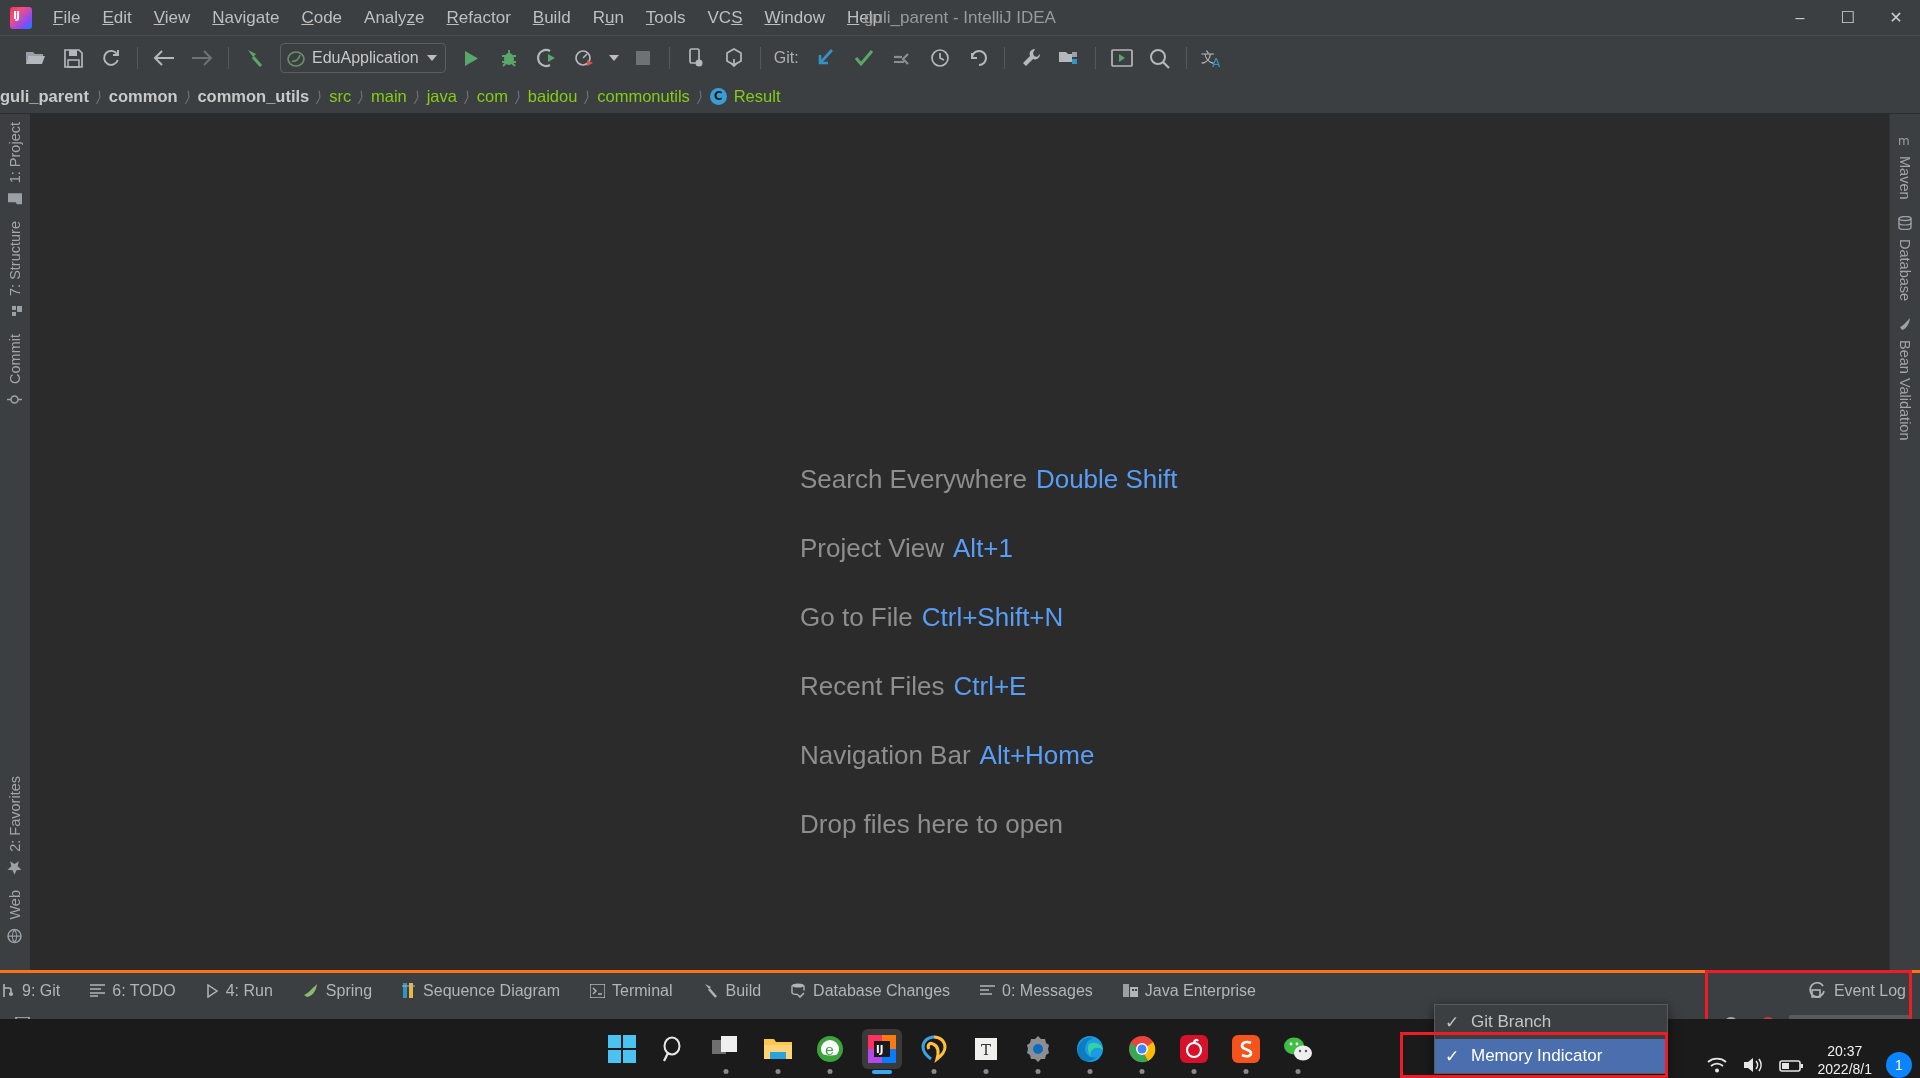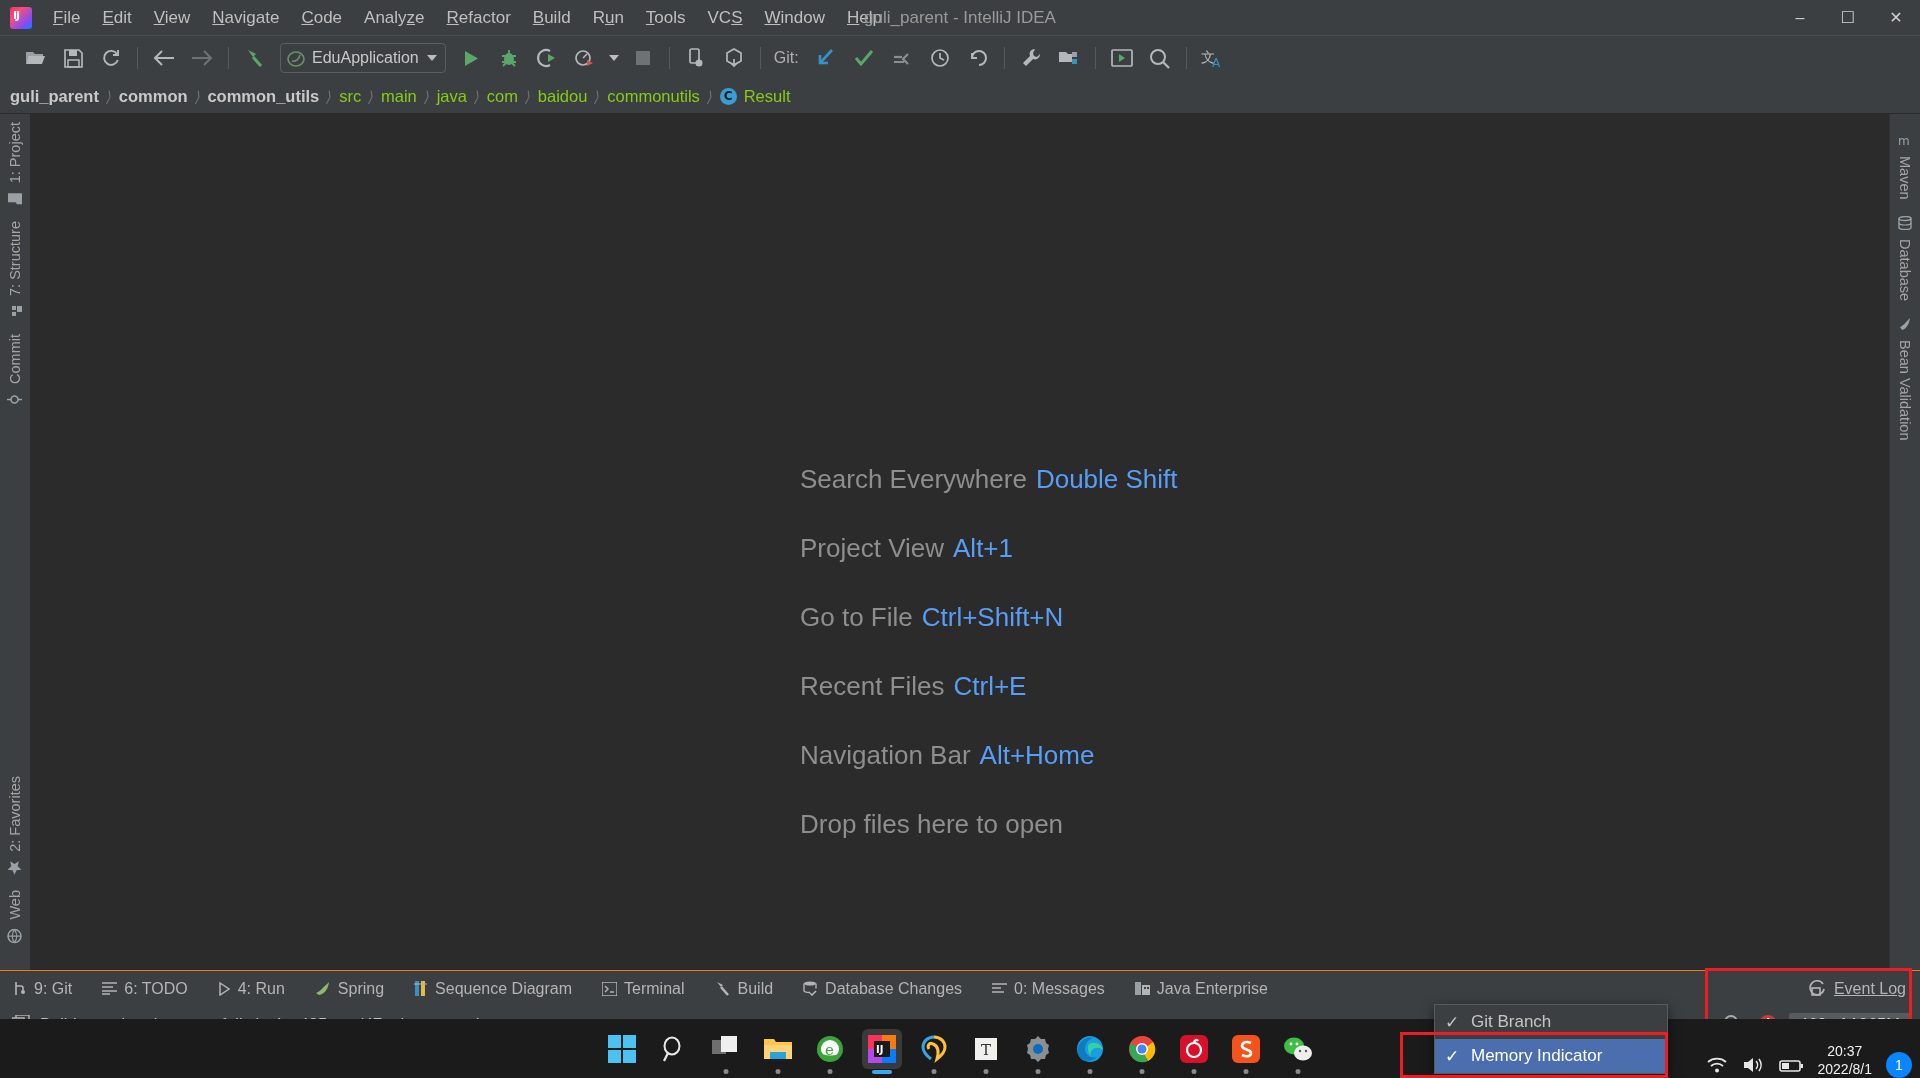--- a/index.html
+++ b/index.html
@@ -28,21 +28,21 @@
   .toolbar{height:44px;display:flex;align-items:center;background:#3c3f41;border-top:1px solid #4a4d4f;padding-left:16px;}
   .tb{width:34px;height:30px;display:flex;align-items:center;justify-content:center;margin:0 2px;border-radius:3px;}
   .tb svg{display:block;}
   .sep{width:1px;height:22px;background:#55595b;margin:0 7px;}
   .runcfg{display:flex;align-items:center;height:28px;border:1px solid #5a5e60;border-radius:4px;padding:0 8px 0 6px;margin:0 6px;background:#3c3f41;}
   .runcfg .lbl{font-size:16px;color:#c8c8c8;margin:0 8px 0 6px;}
   .caret{width:0;height:0;border-left:5px solid transparent;border-right:5px solid transparent;border-top:6px solid #bdbdbd;}
   .git-label{font-size:16px;color:#b0b0b0;margin:0 8px 0 6px;}
 
   
-  .navbar{height:33px;display:flex;align-items:center;background:#3c3f41;padding-left:10px;border-bottom:1px solid #2b2b2b;}
+  .navbar{height:33px;display:flex;align-items:center;background:#3c3f41;border-bottom:1px solid #2b2b2b;}
   .crumb{font-size:16.5px;color:#84cc16;white-space:nowrap;}
   .crumb.bold{font-weight:bold;color:#c9c9c9;}
   .crumb-sep{color:#6d6d6d;margin:0 7px;font-size:15px;transform:skewX(-12deg);}
   .cls-ico{display:inline-block;width:17px;height:17px;border-radius:50%;background:#389fd6;color:#1d1d1d;
      font-size:12px;font-weight:bold;text-align:center;line-height:17px;margin-right:7px;vertical-align:-3px;
      font-family:"DejaVu Sans",sans-serif;}
 
   
   .body{position:relative;height:856px;background:#2b2b2b;}
   .stripe{position:absolute;top:0;width:30px;height:100%;background:#3c3f41;display:flex;flex-direction:column;}
@@ -54,24 +54,24 @@
   .sico{writing-mode:horizontal-tb;display:inline-block;}
   .spacer{flex:1;}
 
   .editor-empty{position:absolute;left:30px;right:30px;top:0;bottom:0;background:#2b2b2b;}
   .hints{position:absolute;left:770px;top:350px;}
   .hint{font-size:26px;color:#8e8e8e;margin-bottom:38px;white-space:nowrap;}
   .hint .key{color:#589df6;margin-left:9px;}
   .hint.drop{color:#8e8e8e;margin-bottom:0;}
 
   
-  .twbar{height:35px;background:#3c3f41;display:flex;align-items:center;padding-left:12px;
-     border-top:1px solid #f97316;position:relative;}
+  .twbar{height:35px;background:#3c3f41;display:flex;align-items:center;padding-left:0;
+     border-top:3px solid #f97316;position:relative;}
   .tw{display:flex;align-items:center;gap:7px;font-size:16px;color:#b4b4b4;margin-right:30px;white-space:nowrap;}
-  .twright{position:absolute;right:14px;display:flex;align-items:center;gap:8px;font-size:16px;color:#b4b4b4;text-decoration:underline;}
+  .twright{position:absolute;right:14px;display:flex;align-items:center;gap:8px;font-size:16px;color:#b4b4b4;}
 
   
   .statusbar{height:36px;background:#3c3f41;display:flex;align-items:center;padding-left:12px;position:relative;}
   .status-text{font-size:16.5px;color:#c0c0c0;margin-left:10px;white-space:nowrap;}
   .status-right{position:absolute;right:10px;display:flex;align-items:center;gap:10px;}
   .branch{display:flex;align-items:center;gap:7px;font-size:16.5px;color:#c0c0c0;}
   .mem{background:#575b5d;color:#cfcfcf;font-size:16.5px;padding:2px 10px;border-radius:2px;white-space:nowrap;}
 
   
   .redbox{position:absolute;border:3px solid #ee1c25;pointer-events:none;box-sizing:border-box;}

